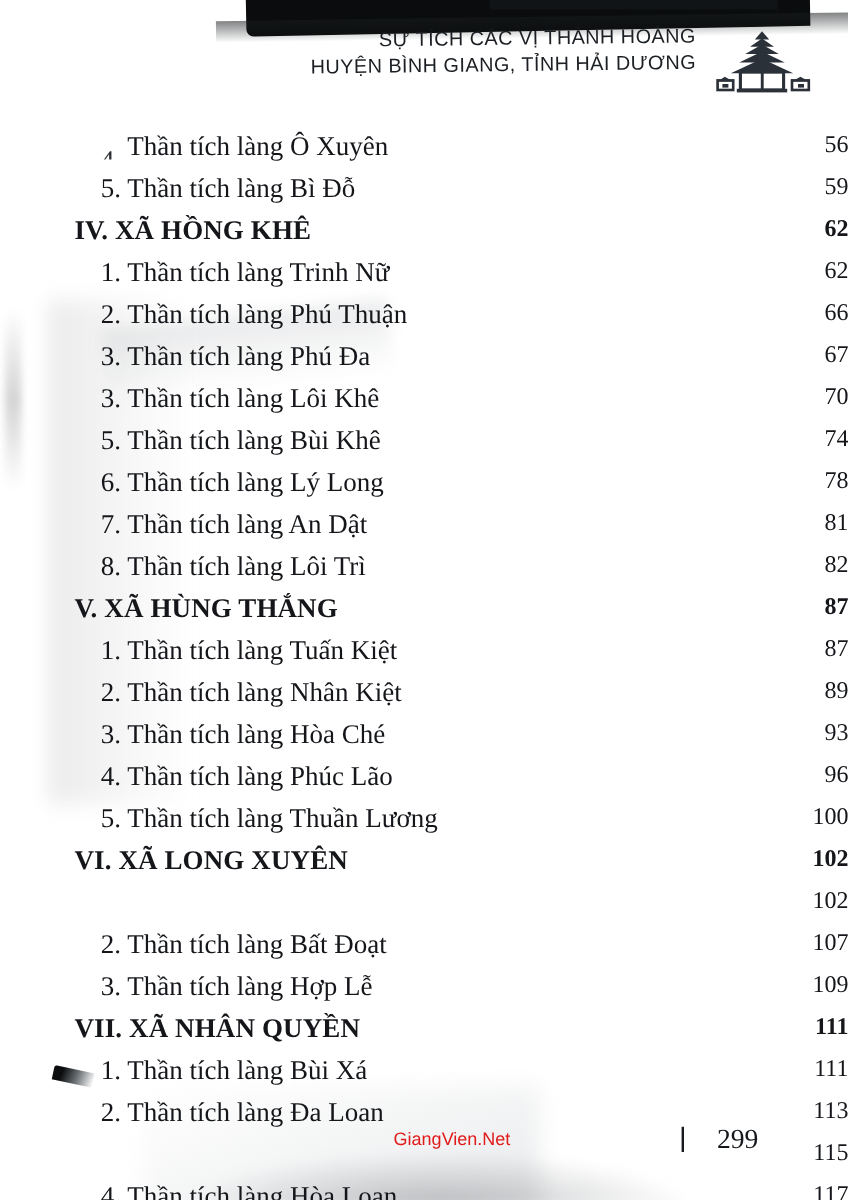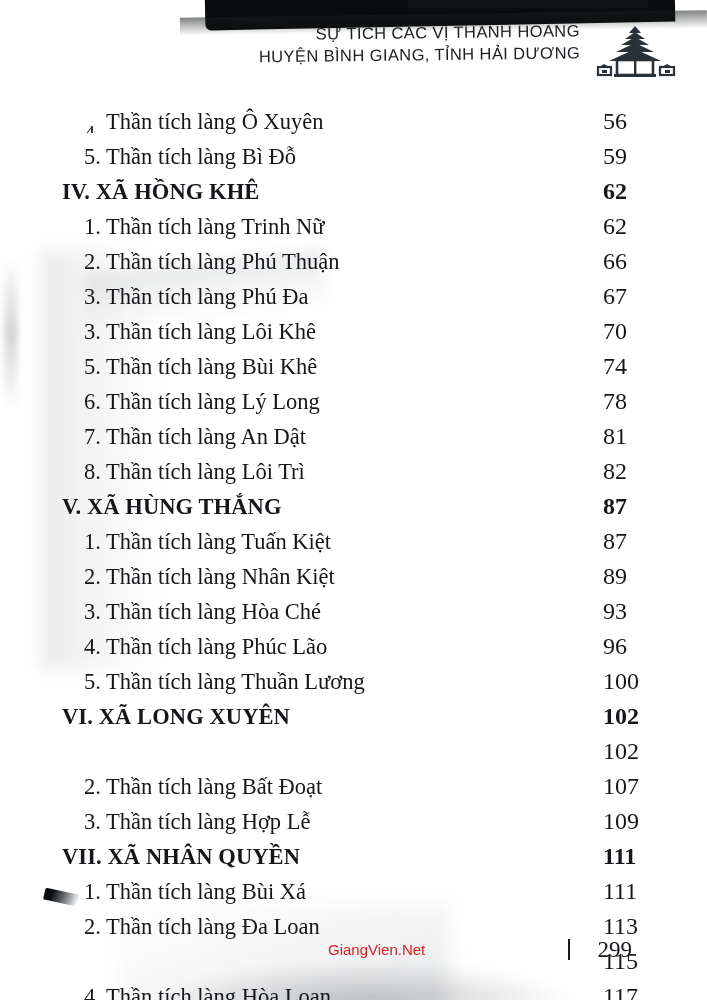--- a/index.html
+++ b/index.html
@@ -181,23 +181,23 @@
     height: 20px;
     background-image: radial-gradient(circle, #14161a 1.0px, rgba(0,0,0,0) 1.3px);
     background-size: 7px 20px;
     background-position: 0 13px;
     background-repeat: repeat-x;
   }
   .toc-row .page-num {
     position: absolute;
     right: 0;
     width: 110px;
-    text-align: left;
+    text-align: right;
     padding-left: 6px;
-    font-size: 24px;
+    font-size: 20px;
     line-height: 35px;
     box-sizing: border-box;
   }
 
   
   .toc-row.section {
     padding-left: 62px;
     font-weight: 700;
   }
   .toc-row.section .label {

